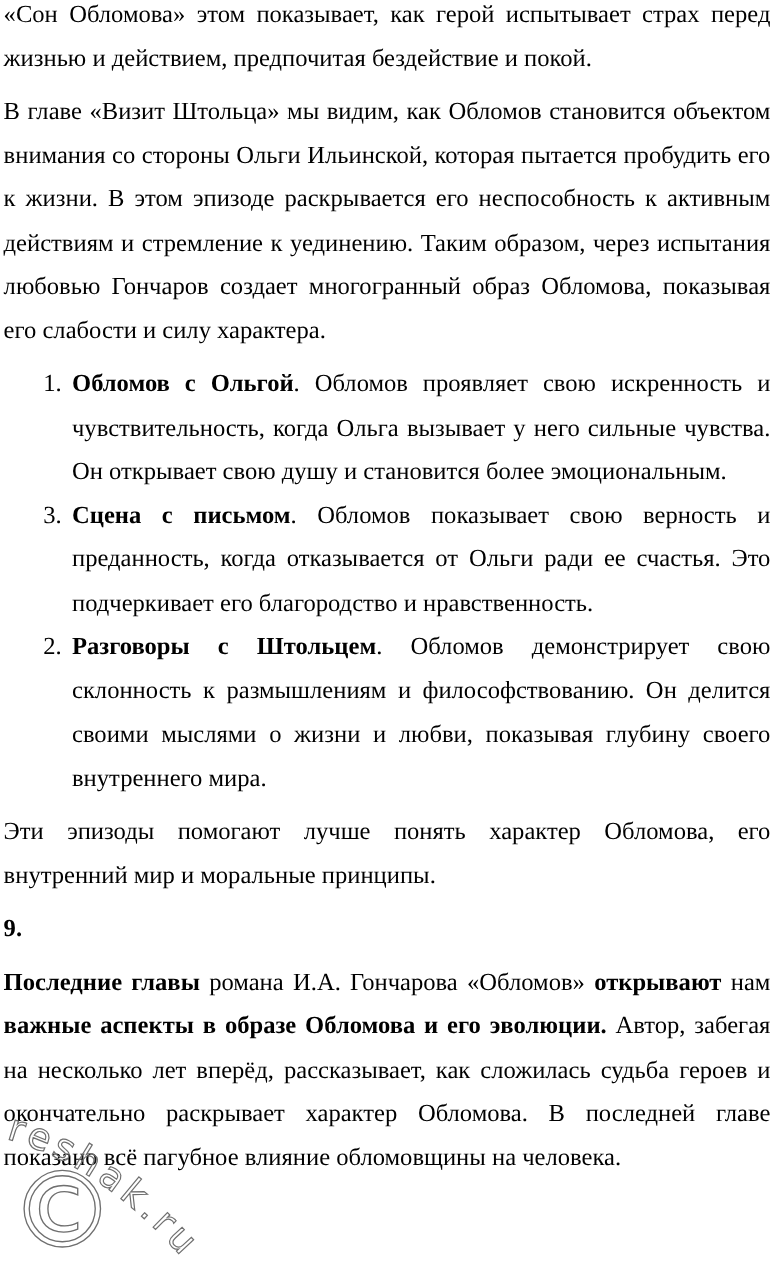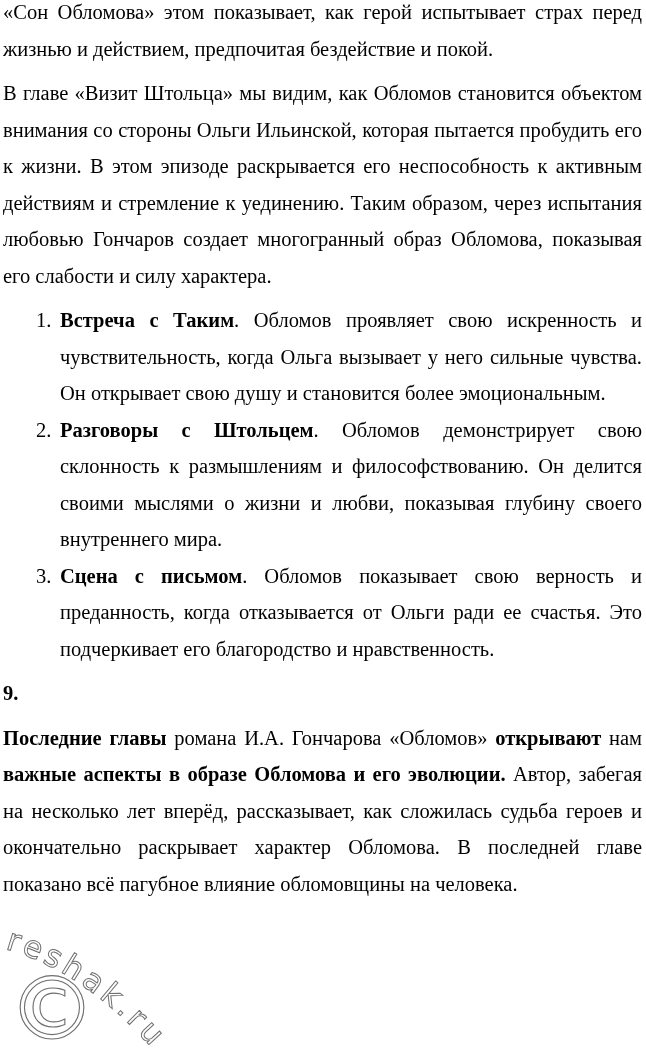--- a/index.html
+++ b/index.html
@@ -72,25 +72,26 @@
 
 <div class="page">
   <div class="content">
 
     <p class="first"><span>«Сон Обломова» этом показывает, как герой испытывает страх перед жизнью и действием, предпочитая бездействие и покой.</span></p>
 
     <p><span>В главе «Визит Штольца» мы видим, как Обломов становится объектом внимания со стороны Ольги Ильинской, которая пытается пробудить его к жизни. В этом эпизоде раскрывается его неспособность к активным действиям и стремление к уединению. Таким образом, через испытания любовью Гончаров создает многогранный образ Обломова, показывая его слабости и силу характера.</span></p>
 
 
     <ol class="episode-list">
-      <li data-num="1."><span class="b">Встреча с Таким</span><span>. Обломов проявляет свою искренность и чувствительность, когда Ольга вызывает у него сильные чувства. Он открывает свою душу и становится более эмоциональным.</span></li>
+      <li data-num="1."><span class="b">Обломов с Ольгой</span><span>. Обломов проявляет свою искренность и чувствительность, когда Ольга вызывает у него сильные чувства. Он открывает свою душу и становится более эмоциональным.</span></li>
+      <li data-num="3."><span class="b">Сцена с письмом</span><span>. Обломов показывает свою верность и преданность, когда отказывается от Ольги ради ее счастья. Это подчеркивает его благородство и нравственность.</span></li>
       <li data-num="2."><span class="b">Разговоры с Штольцем</span><span>. Обломов демонстрирует свою склонность к размышлениям и философствованию. Он делится своими мыслями о жизни и любви, показывая глубину своего внутреннего мира.</span></li>
-      <li data-num="3."><span class="b">Сцена с письмом</span><span>. Обломов показывает свою верность и преданность, когда отказывается от Ольги ради ее счастья. Это подчеркивает его благородство и нравственность.</span></li>
     </ol>
 
+    <p><span>Эти эпизоды помогают лучше понять характер Обломова, его внутренний мир и моральные принципы.</span></p>
 
     <p class="section-num">9.</p>
 
     <p><span class="b">Последние главы</span><span> романа И.А. Гончарова «Обломов» </span><span class="b">открывают</span><span> нам </span><span class="b">важные аспекты в образе Обломова и его эволюции.</span><span> Автор, забегая на несколько лет вперёд, рассказывает, как сложилась судьба героев и окончательно раскрывает характер Обломова. В последней главе показано всё пагубное влияние обломовщины на человека.</span></p>
 
   </div>
 
   <svg class="watermark" width="210" height="131" viewBox="0 0 210 131" aria-hidden="true">
     <defs>
       <path id="wm-curve" d="M 5 22 Q 86 44 158 128" fill="none"></path>

